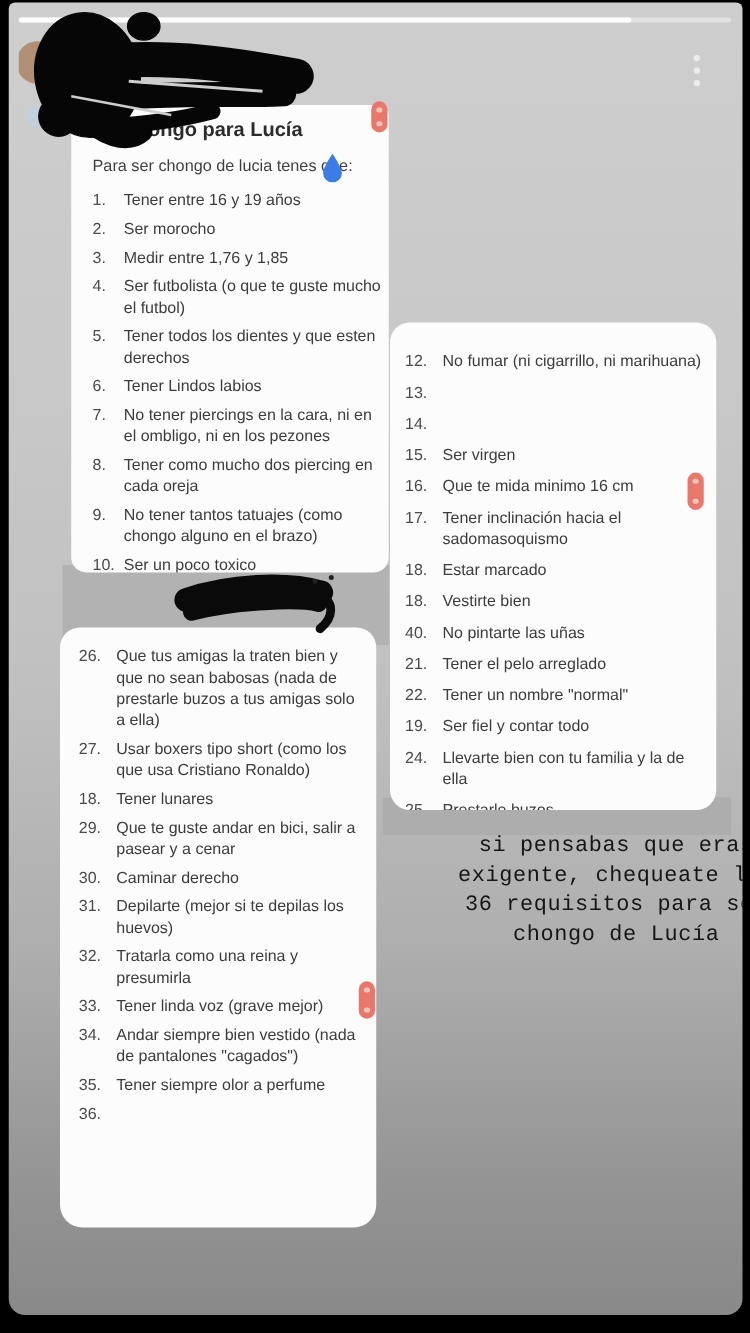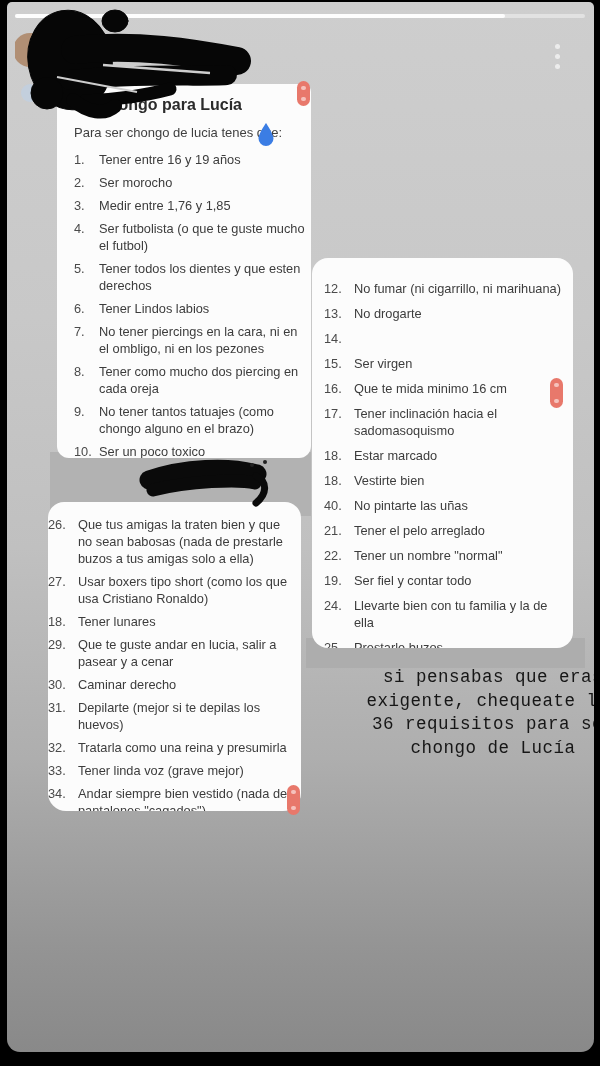--- a/index.html
+++ b/index.html
@@ -19,21 +19,21 @@
 
   
   .band{position:absolute;background:#b2b2b2;}
   .band-mid{left:43px;top:450px;width:261px;height:64px;}
   .band-right{left:299px;top:636px;width:279px;height:30px;background:#adadad;}
 
   
   .card{position:absolute;background:#fcfcfc;color:#3c3c3c;overflow:hidden;box-sizing:border-box;}
   .card-1{left:50px;top:82px;width:254px;height:374px;border-radius:8px 8px 12px 12px;padding:11px 4px 8px 17px;}
   .card-2{left:305px;top:256px;width:261px;height:390px;border-radius:16px;padding:22px 8px 8px 12px;}
-  .card-3{left:41px;top:500px;width:253px;height:309px;border-radius:16px 16px 18px 18px;padding:14px 8px 10px 0;}
+  .card-3{left:41px;top:500px;width:253px;height:480px;border-radius:16px 16px 18px 18px;padding:14px 8px 10px 15px;}
   .note-title{font-size:16px;line-height:20px;font-weight:bold;color:#2b2b2b;margin:0 0 10px 0;}
   .note-subtitle{font-size:13px;line-height:16px;color:#3f3f3f;margin:0 0 10px 0;}
   ol.items{list-style:none;margin:0;padding:0;display:flex;flex-direction:column;}
   .card-1 ol.items{gap:6px;}.card-2 ol.items{gap:8px;}.card-3 ol.items{gap:6px;}
   ol.items li{display:flex;font-size:12.8px;line-height:17px;}
   .num{flex:0 0 auto;color:#4a4a4a;}
   .card-1 .num{width:25px;}.card-2 .num{width:30px;}.card-3 .num{width:30px;}
   .txt{flex:1 1 auto;}
 
   
@@ -126,21 +126,20 @@
     <div class="capsule capsule-1"></div>
 
     <div class="card card-2">
       <ol class="items">
           <li>
             <span class="num">12.</span>
             <span class="txt">No fumar (ni cigarrillo, ni marihuana)</span>
           </li>
           <li>
             <span class="num">13.</span>
-            <span class="txt">No drogarte</span>
           </li>
           <li>
             <span class="num">14.</span>
           </li>
           <li>
             <span class="num">15.</span>
             <span class="txt">Ser virgen</span>
           </li>
           <li>
             <span class="num">16.</span>
@@ -195,21 +194,21 @@
           <li>
             <span class="num">27.</span>
             <span class="txt">Usar boxers tipo short (como los que usa Cristiano Ronaldo)</span>
           </li>
           <li>
             <span class="num">18.</span>
             <span class="txt">Tener lunares</span>
           </li>
           <li>
             <span class="num">29.</span>
-            <span class="txt">Que te guste andar en lucia, salir a pasear y a cenar</span>
+            <span class="txt">Que te guste andar en bici, salir a pasear y a cenar</span>
           </li>
           <li>
             <span class="num">30.</span>
             <span class="txt">Caminar derecho</span>
           </li>
           <li>
             <span class="num">31.</span>
             <span class="txt">Depilarte (mejor si te depilas los huevos)</span>
           </li>
           <li>

